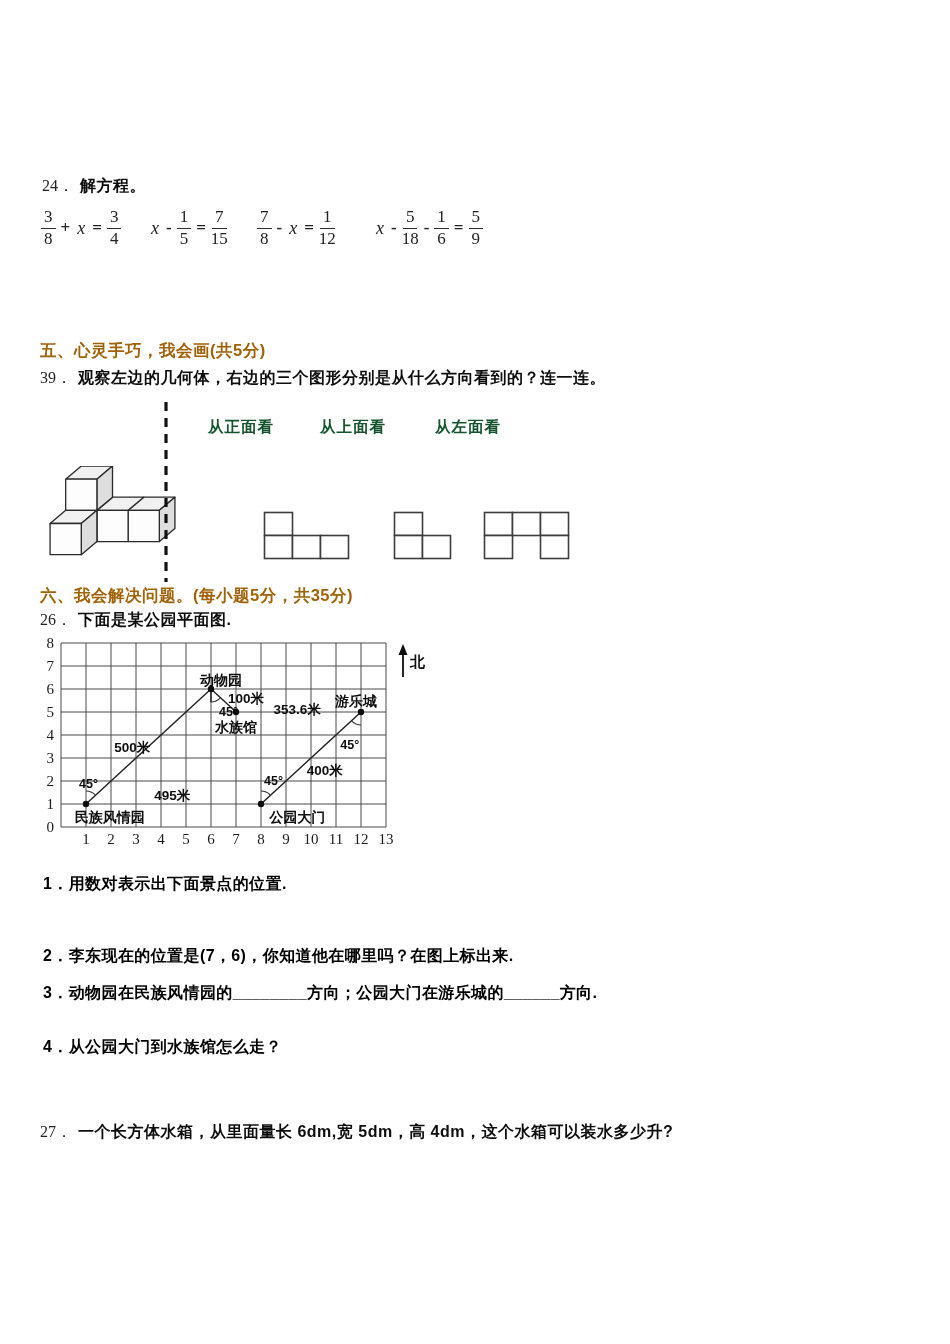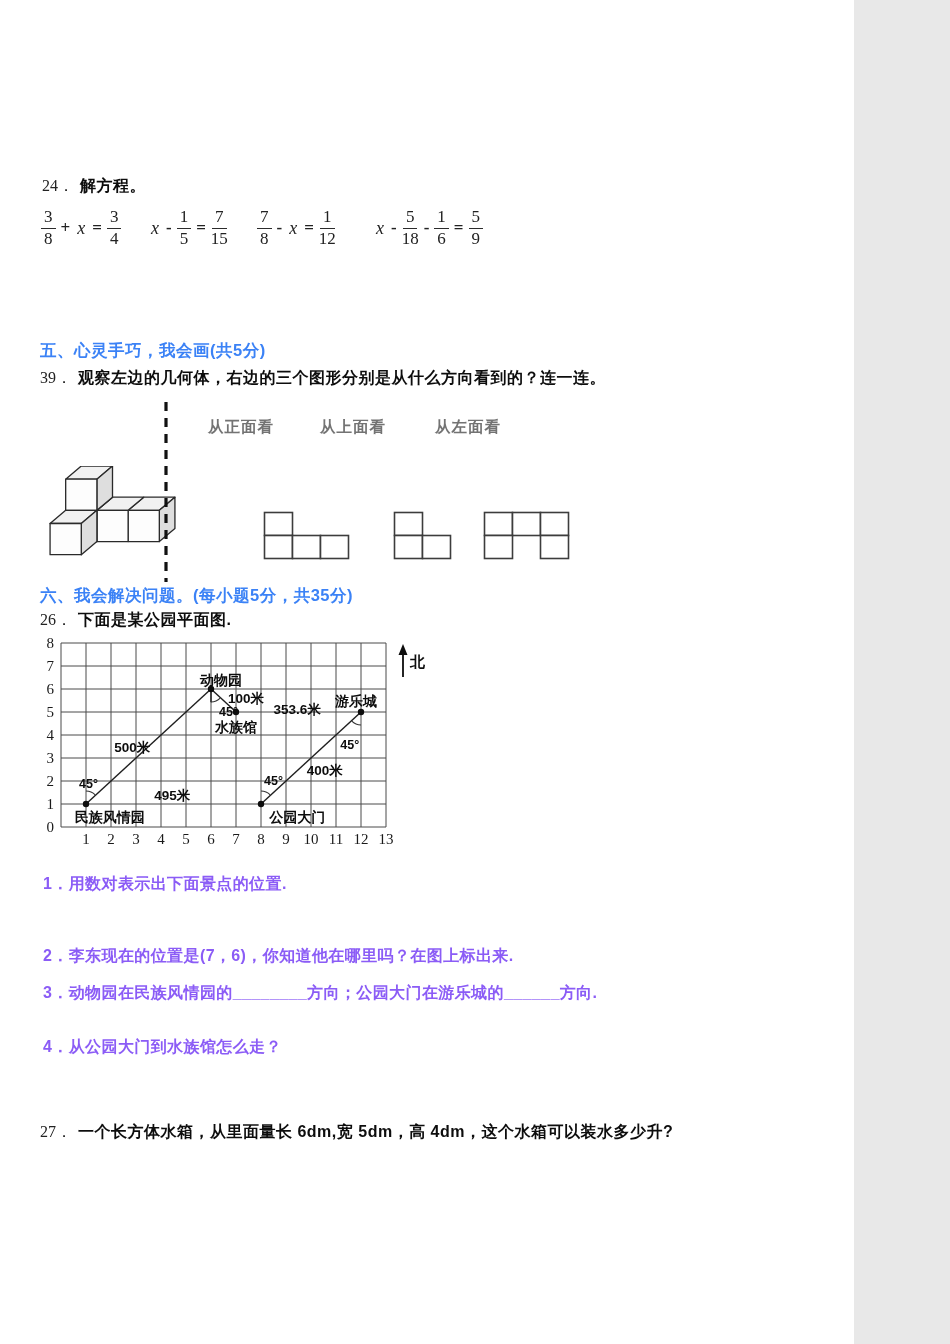--- a/index.html
+++ b/index.html
@@ -1,59 +1,59 @@
 <!DOCTYPE html>
 <html><head>
 <meta charset="utf-8">
 <title>数学试卷</title>
 <style>
   html,body{margin:0;padding:0;background:#e8e8e8;}
-  #page{position:relative;width:854px;height:1344px;background:#ffffff;overflow:hidden;
+  #page{position:relative;width:950px;height:1344px;background:#ffffff;overflow:hidden;
         font-family:"Liberation Sans",sans-serif;color:#111;}
   .absline{position:absolute;white-space:nowrap;}
   .qnum{font-family:"Liberation Serif",serif;font-weight:400;font-size:16px;color:#222;margin-right:6px;}
   .qtitle,.cjk-bold{font-weight:700;font-size:16px;letter-spacing:0.5px;color:#0d0d0d;}
-  .sechead{font-weight:700;font-size:16.5px;letter-spacing:0.5px;color:#3b82f6;}
+  .sechead{font-weight:700;font-size:16.5px;letter-spacing:0.5px;color:#a16207;}
 
   
   #eq-row{position:absolute;left:0;top:199px;width:950px;height:60px;}
   .equation{position:absolute;top:0;height:58px;display:flex;align-items:center;}
   .equation:nth-child(1){left:40px;}
   .equation:nth-child(2){left:148px;}
   .equation:nth-child(3){left:256px;}
   .equation:nth-child(4){left:373px;}
   .frac{display:inline-flex;flex-direction:column;align-items:center;line-height:1.1;
         font-family:"Liberation Serif",serif;font-size:17px;color:#222;margin:0 1px;}
   .frac .num{border-bottom:1.6px solid #2b2b2b;padding:0 3px 1px;}
   .frac .den{padding-top:1px;}
   .mvar{font-family:"Liberation Serif",serif;font-style:italic;font-size:18px;margin:0 3px;color:#222;}
   .mop{font-family:"Liberation Serif",serif;font-size:17px;font-weight:600;margin:0 4px;color:#222;}
 
   
-  .viewlabel{position:absolute;top:417px;font-weight:700;font-size:15.5px;letter-spacing:1px;color:#737373;}
+  .viewlabel{position:absolute;top:417px;font-weight:700;font-size:15.5px;letter-spacing:1px;color:#14532d;}
   .viewsvg{position:absolute;top:511px;}
   .cell{fill:#ffffff;stroke:#3d3d3d;stroke-width:1.6;}
   .cubeface-front{fill:#fdfdfd;stroke:#2a2a2a;stroke-width:1.6;stroke-linejoin:round;}
   .cubeface-top{fill:#f1f1f1;stroke:#2a2a2a;stroke-width:1.6;stroke-linejoin:round;}
   .cubeface-right{fill:#dedede;stroke:#2a2a2a;stroke-width:1.6;stroke-linejoin:round;}
 
   
   #park-map .grid{stroke:#4a4a4a;stroke-width:1;}
   #park-map .seg{stroke:#1f1f1f;stroke-width:1.4;}
   #park-map .arc{stroke:#333;stroke-width:1.1;fill:none;}
   #park-map .dot{fill:#0d0d0d;}
   #park-map .tick{font-family:"Liberation Serif",serif;font-size:15px;fill:#1a1a1a;}
   #park-map .cjk{font-family:"Liberation Sans",sans-serif;font-size:14px;font-weight:700;fill:#0d0d0d;}
   #park-map .dist{font-family:"Liberation Sans",sans-serif;font-size:13.5px;font-weight:700;fill:#0d0d0d;}
   #park-map .ang{font-family:"Liberation Sans",sans-serif;font-size:12.5px;font-weight:600;fill:#0d0d0d;}
   #park-map .north{stroke:#0d0d0d;stroke-width:1.8;}
   #park-map .northhead{fill:#0d0d0d;}
   #park-map .northtext{font-family:"Liberation Sans",sans-serif;font-size:15px;font-weight:700;fill:#0d0d0d;}
 
-  .subq{font-weight:700;font-size:16px;letter-spacing:0.4px;color:#8b5cf6;}
+  .subq{font-weight:700;font-size:16px;letter-spacing:0.4px;color:#000000;}
 </style>
 </head>
 <body>
 
 <div id="page">
 
   <div class="absline" style="left:42px;top:176px;">
     <span class="qnum">24．</span><span class="qtitle">解方程。</span>
   </div>
   <div id="eq-row">

